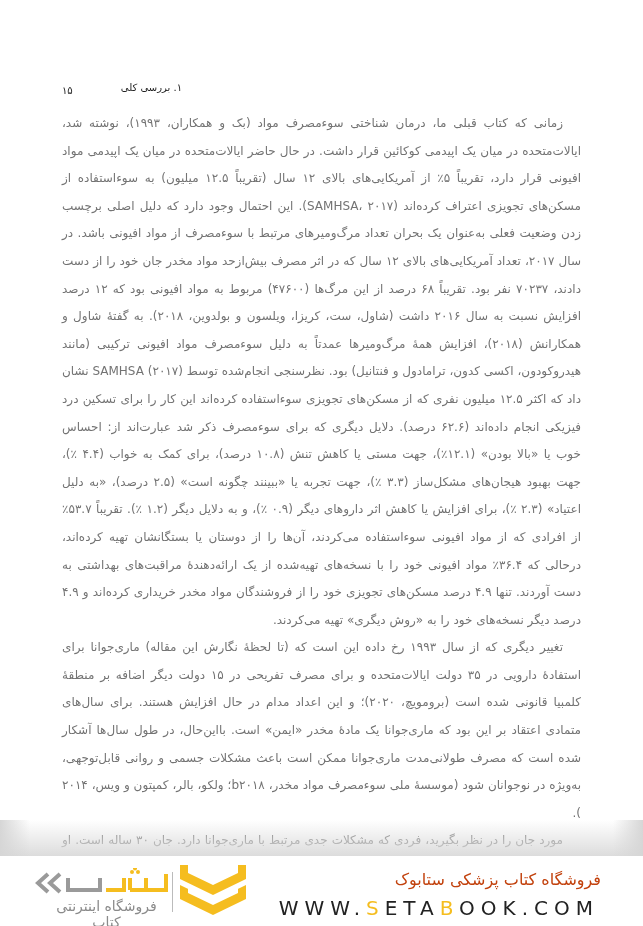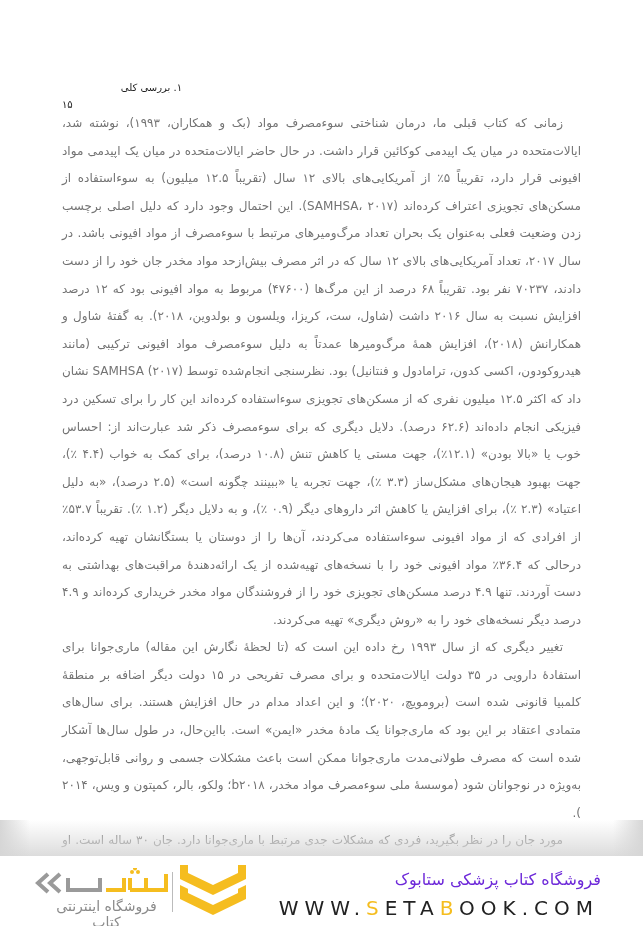--- a/index.html
+++ b/index.html
@@ -21,37 +21,37 @@
     content:""; position:absolute; top:0; bottom:0; width:30px;
   }
   .page-fade::before { left:0; background:linear-gradient(to right, #d6d6d6, rgba(214,214,214,0)); }
   .page-fade::after { right:0; background:linear-gradient(to left, #d6d6d6, rgba(214,214,214,0)); }
 
   .running-header {
     position:absolute; top:82px; left:62px; width:120px; height:18px;
     direction:rtl; font-size:10px; color:#222;
   }
   .running-header .chapter { position:absolute; right:0; top:0; }
-  .running-header .page-no { position:absolute; left:0; top:17px; }
+  .running-header .page-no { position:absolute; left:0; top:3px; }
 
   .body-text {
     position:absolute; left:62px; top:110px; width:519px;
     direction:rtl; text-align:justify; text-align-last:right;
     font-size:12px; line-height:27.6px; color:#737373;
   }
   .body-text p { margin:0; text-indent:18px; }
   .body-text p.first { text-indent:18px; }
 
   .footer-bar {
     position:absolute; left:0; top:856px; width:643px; height:70px;
     background:#ffffff;
   }
   .store-title {
     position:absolute; right:42px; top:14px;
-    direction:rtl; font-size:16px; color:#6d28d9;
+    direction:rtl; font-size:16px; color:#c2410c;
     font-family:"DejaVu Sans", sans-serif;
   }
   .store-url {
     position:absolute; right:44px; top:40px;
     font-family:"DejaVu Sans", sans-serif; font-size:20px;
     letter-spacing:6px; color:#222;
   }
   .store-url .hl { color:#f5bd1f; }
   .logo-mark { position:absolute; left:180px; top:865px; width:66px; height:50px; }
   .logo-divider { position:absolute; left:172px; top:872px; width:1px; height:40px; background:#bbbbbb; }

